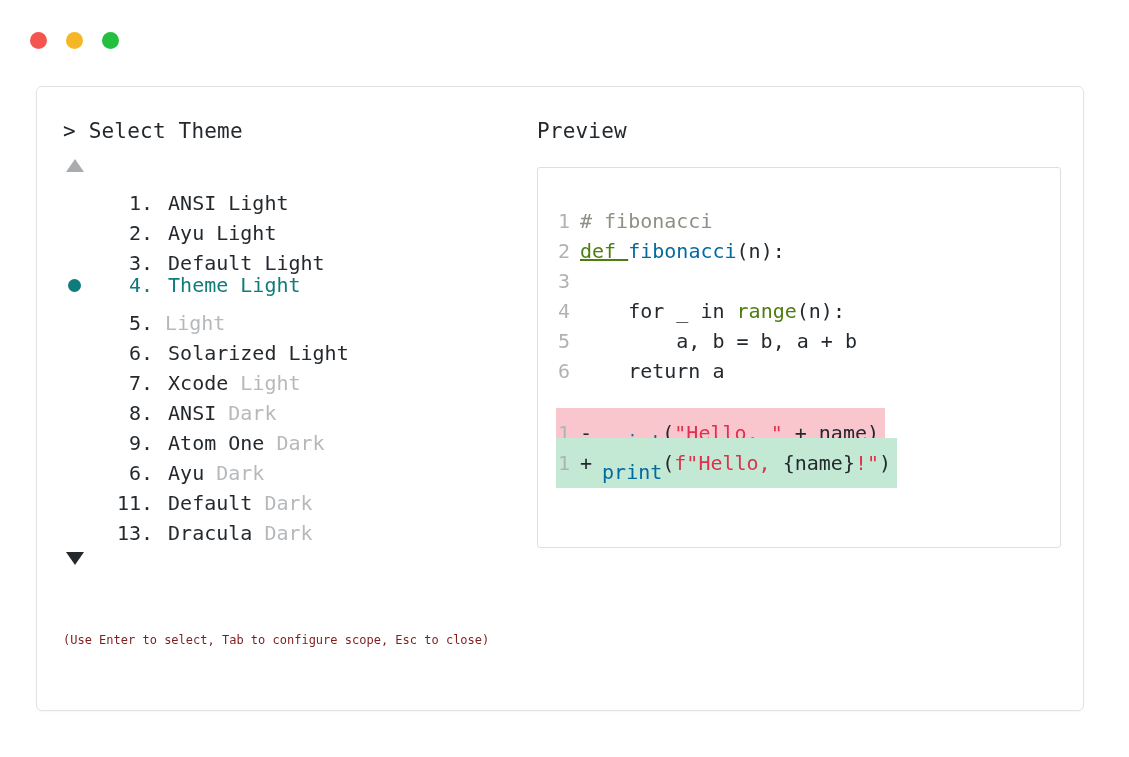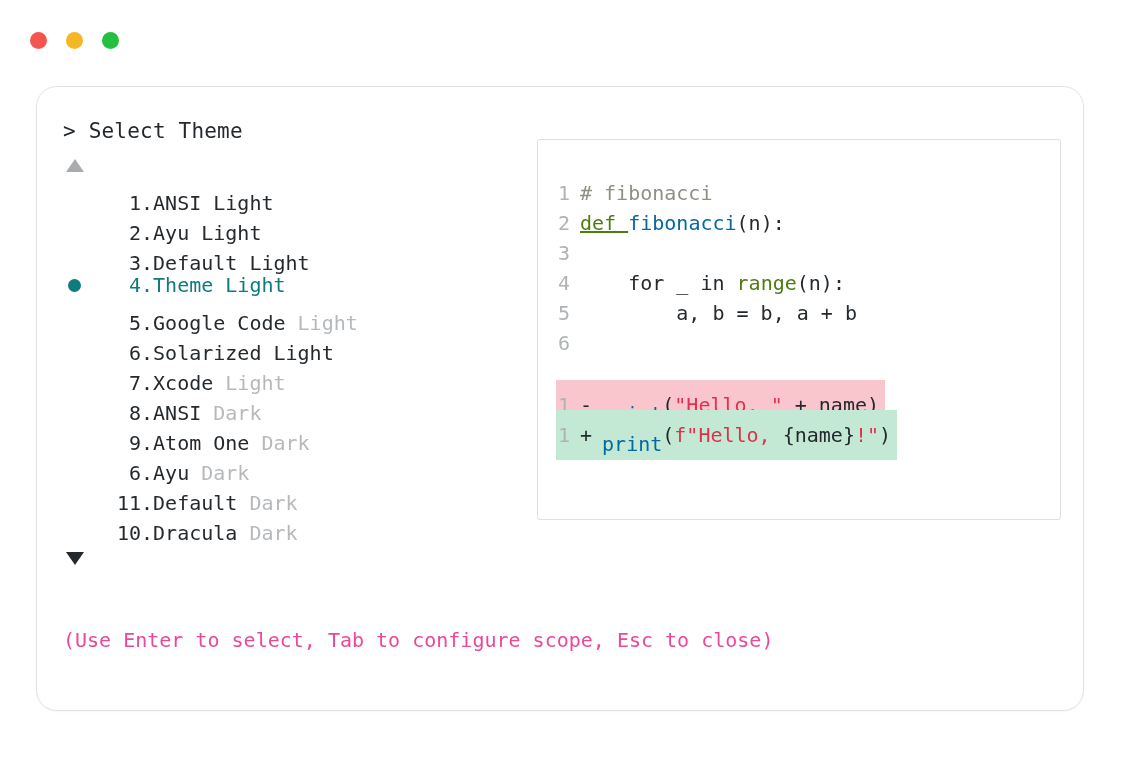--- a/index.html
+++ b/index.html
@@ -30,21 +30,21 @@
 
   
   #theme-picker-card {
     position: absolute;
     left: 36px;
     top: 86px;
     width: 1048px;
     height: 625px;
     box-sizing: border-box;
     border: 1px solid #e3e3e4;
-    border-radius: 21px;
+    border-radius: 6px;
     background: #ffffff;
     box-shadow: 0 1px 2px rgba(0,0,0,0.035);
   }
 
   
   #theme-list-pane {
     position: absolute;
     left: 26px;
     top: 30px;
     width: 470px;
@@ -110,36 +110,36 @@
     background: #0e7c7b;
     display: block;
   }
   .row-index {
     width: 44px;
     flex: 0 0 44px;
     text-align: right;
     color: #24292e;
   }
   .row-dot { flex: 0 0 auto; color: #24292e; }
-  .row-name { }
+  .row-name { margin-left: 15px; }
   .theme-row.selected .row-index,
   .theme-row.selected .row-dot,
   .theme-row.selected .row-name,
   .theme-row.selected .row-variant { color: #0e7c7b; }
   .row-variant { color: #24292e; }
   .row-variant.muted { color: #b6b9bb; }
 
   
   #hint-text {
     position: absolute;
     left: 26px;
     top: 539px;
-    font-size: 20px;
+    font-size: 12px;
     line-height: 28px;
-    color: #ec4899;
+    color: #7f1d1d;
     white-space: pre;
   }
 
   
   #preview-panel {
     margin-top: 22px;
     width: 524px;
     height: 381px;
     box-sizing: border-box;
     border: 1px solid #dfdfe1;
@@ -207,45 +207,46 @@
   <div id="theme-list-pane">
     <div class="pane-heading">&gt; Select Theme</div>
 
     <div id="scroll-up-arrow" class="scroll-arrow"></div>
 
     <div id="theme-list">
         <div class="theme-row"><span class="row-marker"></span><span class="row-index">1</span><span class="row-dot">.</span><span class="row-name">ANSI</span><span> </span><span class="row-variant">Light</span></div>
         <div class="theme-row"><span class="row-marker"></span><span class="row-index">2</span><span class="row-dot">.</span><span class="row-name">Ayu</span><span> </span><span class="row-variant">Light</span></div>
         <div class="theme-row"><span class="row-marker"></span><span class="row-index">3</span><span class="row-dot">.</span><span class="row-name">Default</span><span> </span><span class="row-variant">Light</span></div>
         <div class="theme-row selected"><span class="row-marker"><span class="row-bullet"></span></span><span class="row-index">4</span><span class="row-dot">.</span><span class="row-name">Theme</span><span> </span><span class="row-variant">Light</span></div>
-        <div class="theme-row"><span class="row-marker"></span><span class="row-index">5</span><span class="row-dot">.</span><span class="row-name">Google Code</span><span> </span><span class="row-variant muted">Light</span></div>
+        <div class="theme-row"><span class="row-marker"></span><span class="row-index">5</span><span class="row-dot">.</span><span> </span><span class="row-variant muted">Light</span></div>
         <div class="theme-row"><span class="row-marker"></span><span class="row-index">6</span><span class="row-dot">.</span><span class="row-name">Solarized</span><span> </span><span class="row-variant">Light</span></div>
         <div class="theme-row"><span class="row-marker"></span><span class="row-index">7</span><span class="row-dot">.</span><span class="row-name">Xcode</span><span> </span><span class="row-variant muted">Light</span></div>
         <div class="theme-row"><span class="row-marker"></span><span class="row-index">8</span><span class="row-dot">.</span><span class="row-name">ANSI</span><span> </span><span class="row-variant muted">Dark</span></div>
         <div class="theme-row"><span class="row-marker"></span><span class="row-index">9</span><span class="row-dot">.</span><span class="row-name">Atom One</span><span> </span><span class="row-variant muted">Dark</span></div>
         <div class="theme-row"><span class="row-marker"></span><span class="row-index">6</span><span class="row-dot">.</span><span class="row-name">Ayu</span><span> </span><span class="row-variant muted">Dark</span></div>
         <div class="theme-row"><span class="row-marker"></span><span class="row-index">11</span><span class="row-dot">.</span><span class="row-name">Default</span><span> </span><span class="row-variant muted">Dark</span></div>
-        <div class="theme-row"><span class="row-marker"></span><span class="row-index">10</span><span class="row-dot">.</span><span class="row-name">Dracula</span><span> </span><span class="row-variant muted">Dark</span></div>
+        <div class="theme-row"><span class="row-marker"></span><span class="row-index">13</span><span class="row-dot">.</span><span class="row-name">Dracula</span><span> </span><span class="row-variant muted">Dark</span></div>
       </div>
 
     <div id="scroll-down-arrow" class="scroll-arrow"></div>
   </div>
 
   <div id="hint-text">(Use Enter to select, Tab to configure scope, Esc to close)</div>
 
   <div id="preview-pane">
+    <div class="pane-heading">Preview</div>
 
     <div id="preview-panel">
       <div id="code-block">
           <div class="code-line"><span class="gutter">1</span><span class="code-text"><span class="tok-comment"># fibonacci</span></span></div>
           <div class="code-line"><span class="gutter">2</span><span class="code-text"><span class="tok-kw">def </span><span class="tok-fn">fibonacci</span><span class="tok-plain">(n):</span></span></div>
           <div class="code-line"><span class="gutter">3</span></div>
           <div class="code-line"><span class="gutter">4</span><span class="code-text"><span class="tok-plain">    for _ in </span><span class="tok-builtin">range</span><span class="tok-plain">(n):</span></span></div>
           <div class="code-line"><span class="gutter">5</span><span class="code-text"><span class="tok-plain">        a, b = b, a + b</span></span></div>
-          <div class="code-line"><span class="gutter">6</span></div>
+          <div class="code-line"><span class="gutter">6</span><span class="code-text"><span class="tok-plain">    return a</span></span></div>
           <div class="code-blank"></div>
         </div>
       <div id="diff-block" class="diff-wrap">
           <div class="diff-line diff-removed">
             <span class="diff-inner" style="background: rgb(249, 198, 206);"><span class="diff-gutter">1</span><span class="diff-sign">-</span><span class="tok-print">print</span><span class="tok-plain">(</span><span class="tok-str">"Hello, "</span><span class="tok-plain"> + name)</span></span>
           </div>
           <div class="diff-line diff-added">
             <span class="diff-inner" style="background: rgb(195, 233, 212);"><span class="diff-gutter">1</span><span class="diff-sign">+</span><span class="tok-print">print</span><span class="tok-plain">(</span><span class="tok-str">f"Hello, </span><span class="tok-plain">{name}</span><span class="tok-str">!"</span><span class="tok-plain">)</span></span>
           </div>
         </div>

